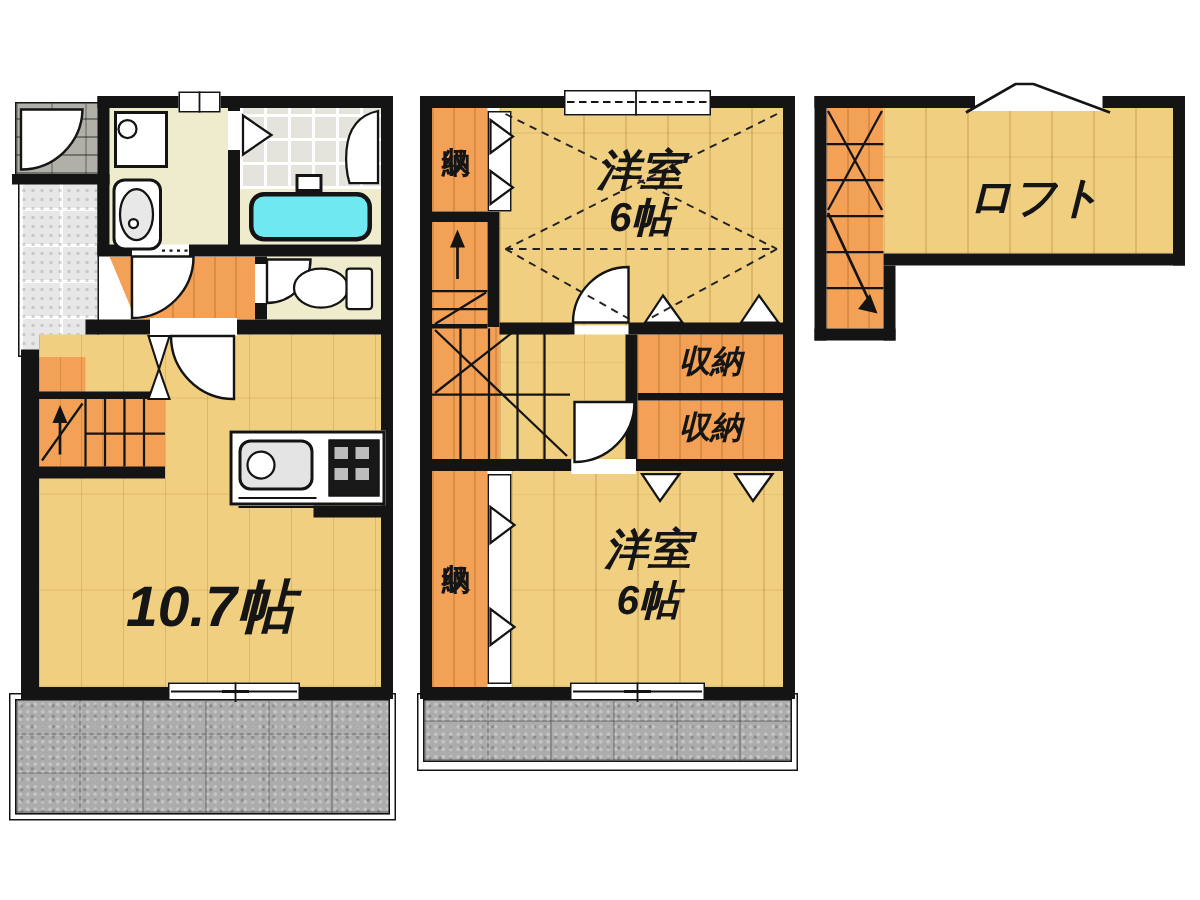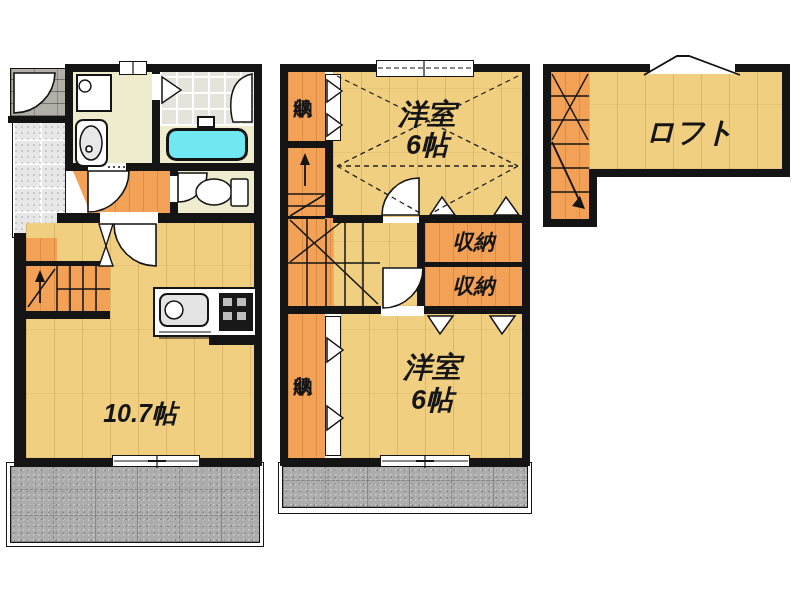--- a/index.html
+++ b/index.html
@@ -282,21 +282,21 @@
       <line x1="157" y1="455" x2="157" y2="468"></line>
       <line x1="148" y1="461" x2="166" y2="461" stroke-width="2"></line>
       <line x1="378" y1="68" x2="472" y2="68" stroke-dasharray="5,3"></line>
       <line x1="424" y1="60" x2="424" y2="77"></line>
       <line x1="382" y1="461" x2="468" y2="461"></line>
       <line x1="425" y1="455" x2="425" y2="468"></line>
       <line x1="416" y1="461" x2="434" y2="461" stroke-width="2"></line>
     </g>
   </svg>
 
-  <div class="label" style="left:55px;  top:401px; width:170px; font-size:25px;">10.7帖</div>
+  <div class="label" style="left:55px;  top:386px; width:170px; font-size:38px;">10.7帖</div>
 
   <div class="label" style="left:352px; top:100px; width:150px; font-size:29px;">洋室</div>
   <div class="label" style="left:352px; top:132px; width:150px; font-size:27px;">6帖</div>
 
   <div class="label" style="left:352px; top:353px; width:160px; font-size:29px;">洋室</div>
   <div class="label" style="left:352px; top:387px; width:160px; font-size:27px;">6帖</div>
 
   <div class="label vlabel" style="left:294px; top:82px;  font-size:19px;">収納</div>
   <div class="label vlabel" style="left:294px; top:360px; font-size:19px;">収納</div>
   <div class="label" style="left:425px; top:231px; width:97px; font-size:21px;">収納</div>

